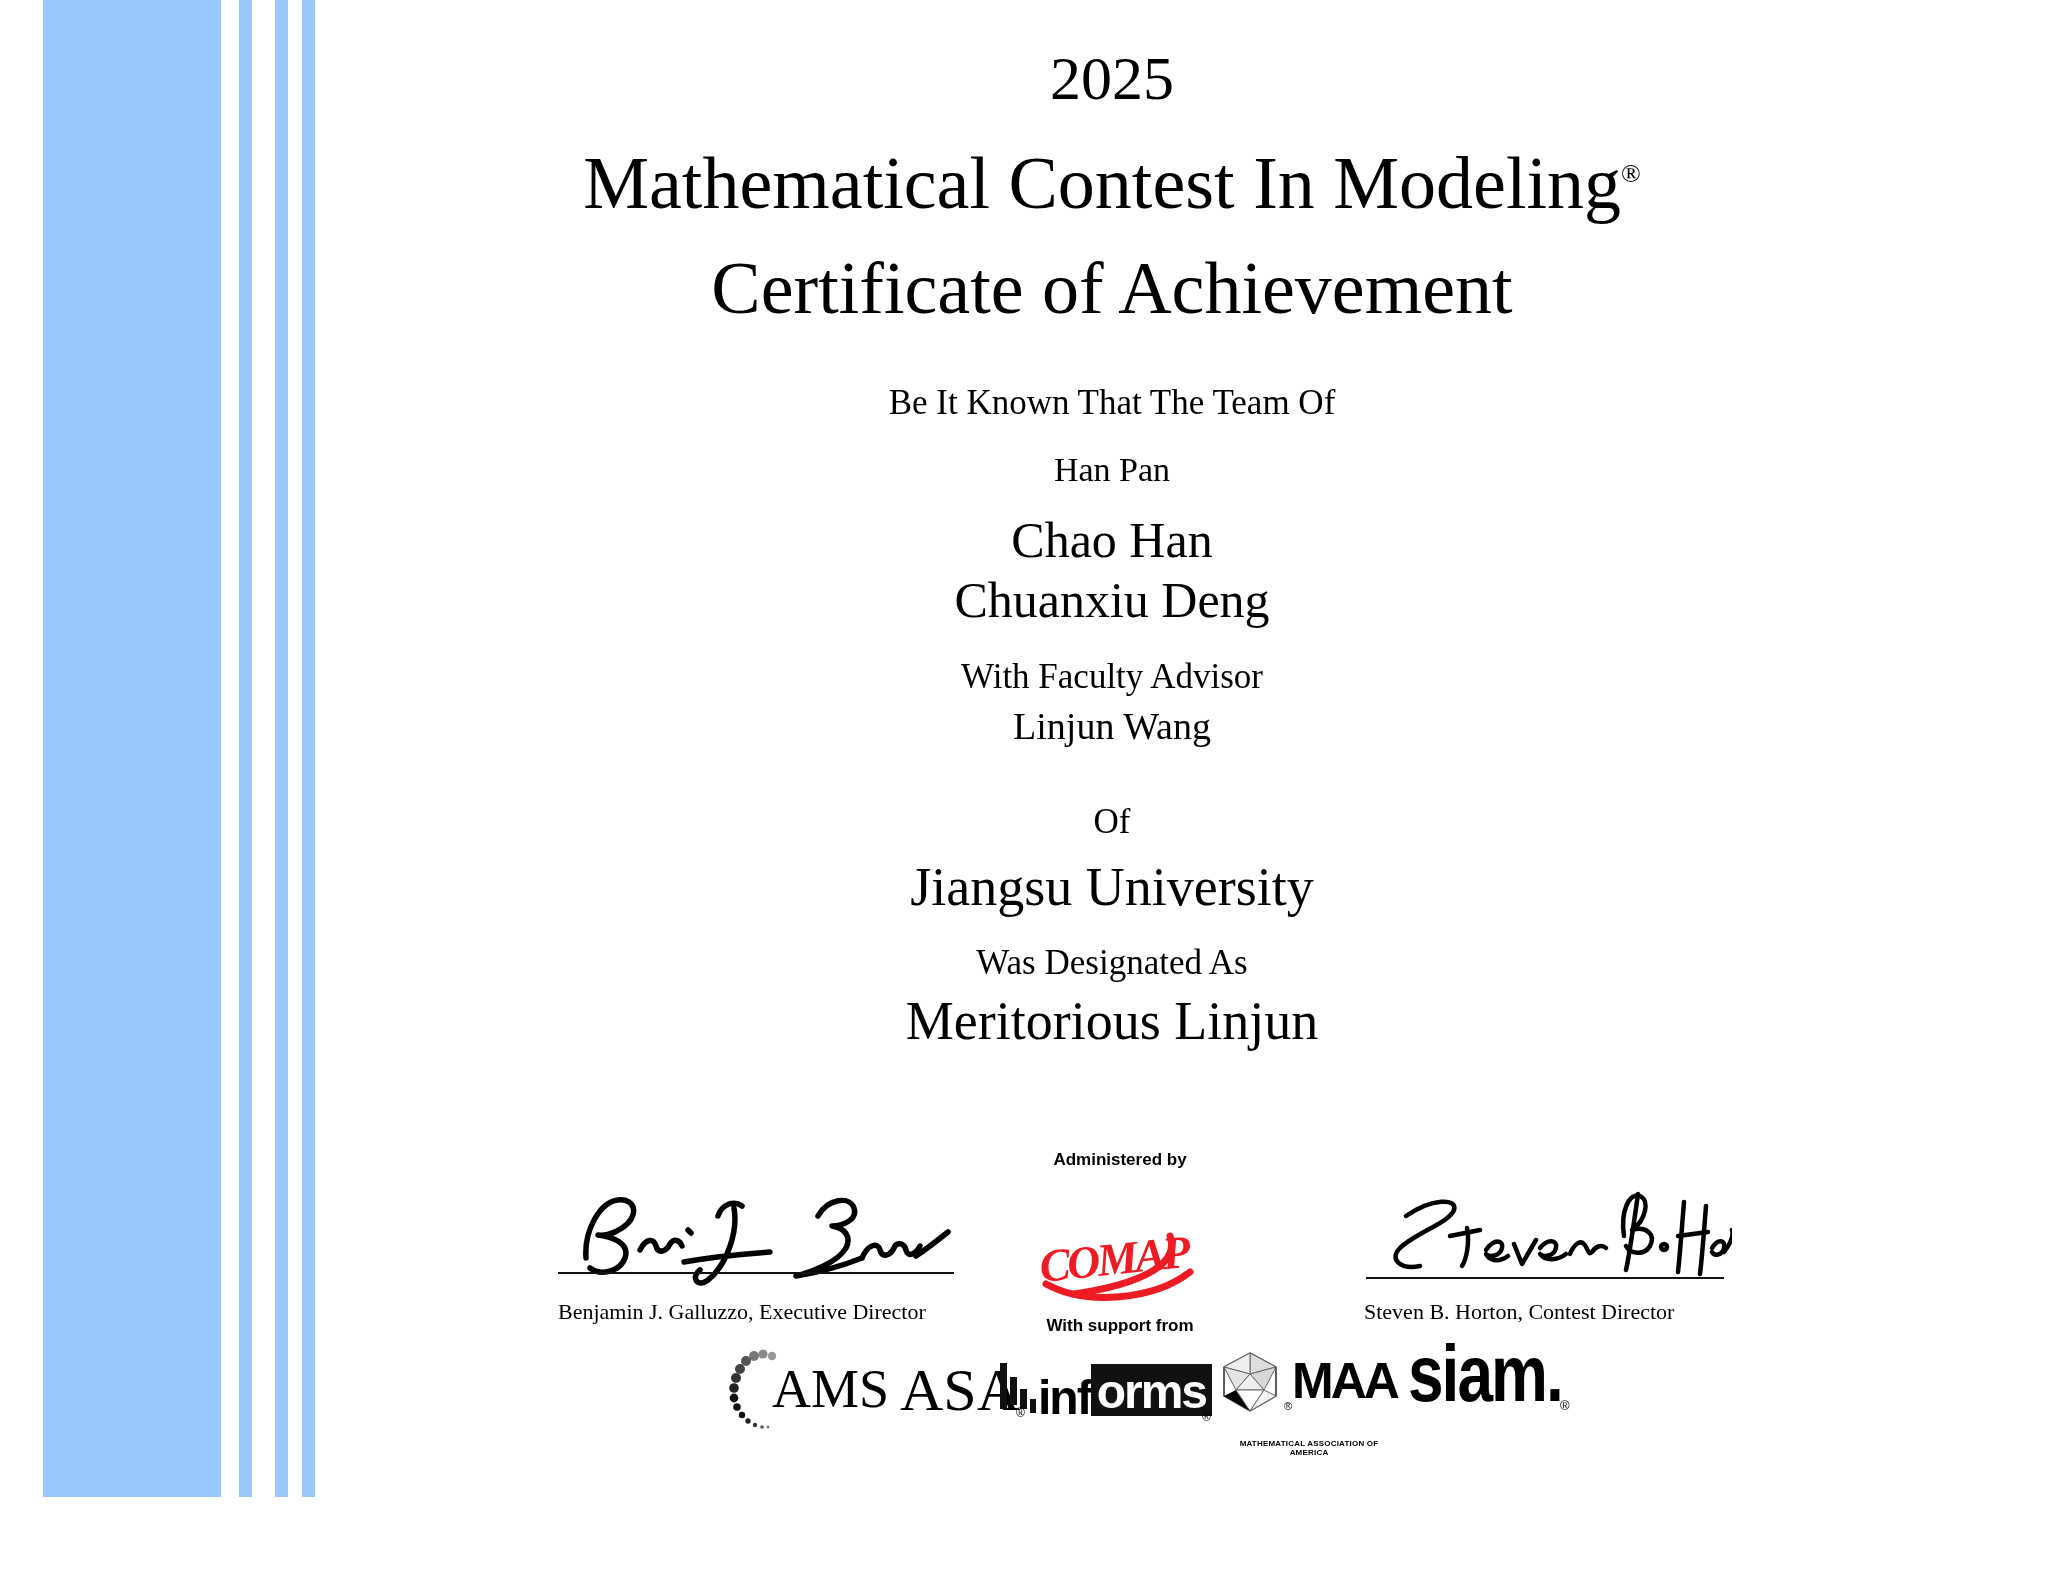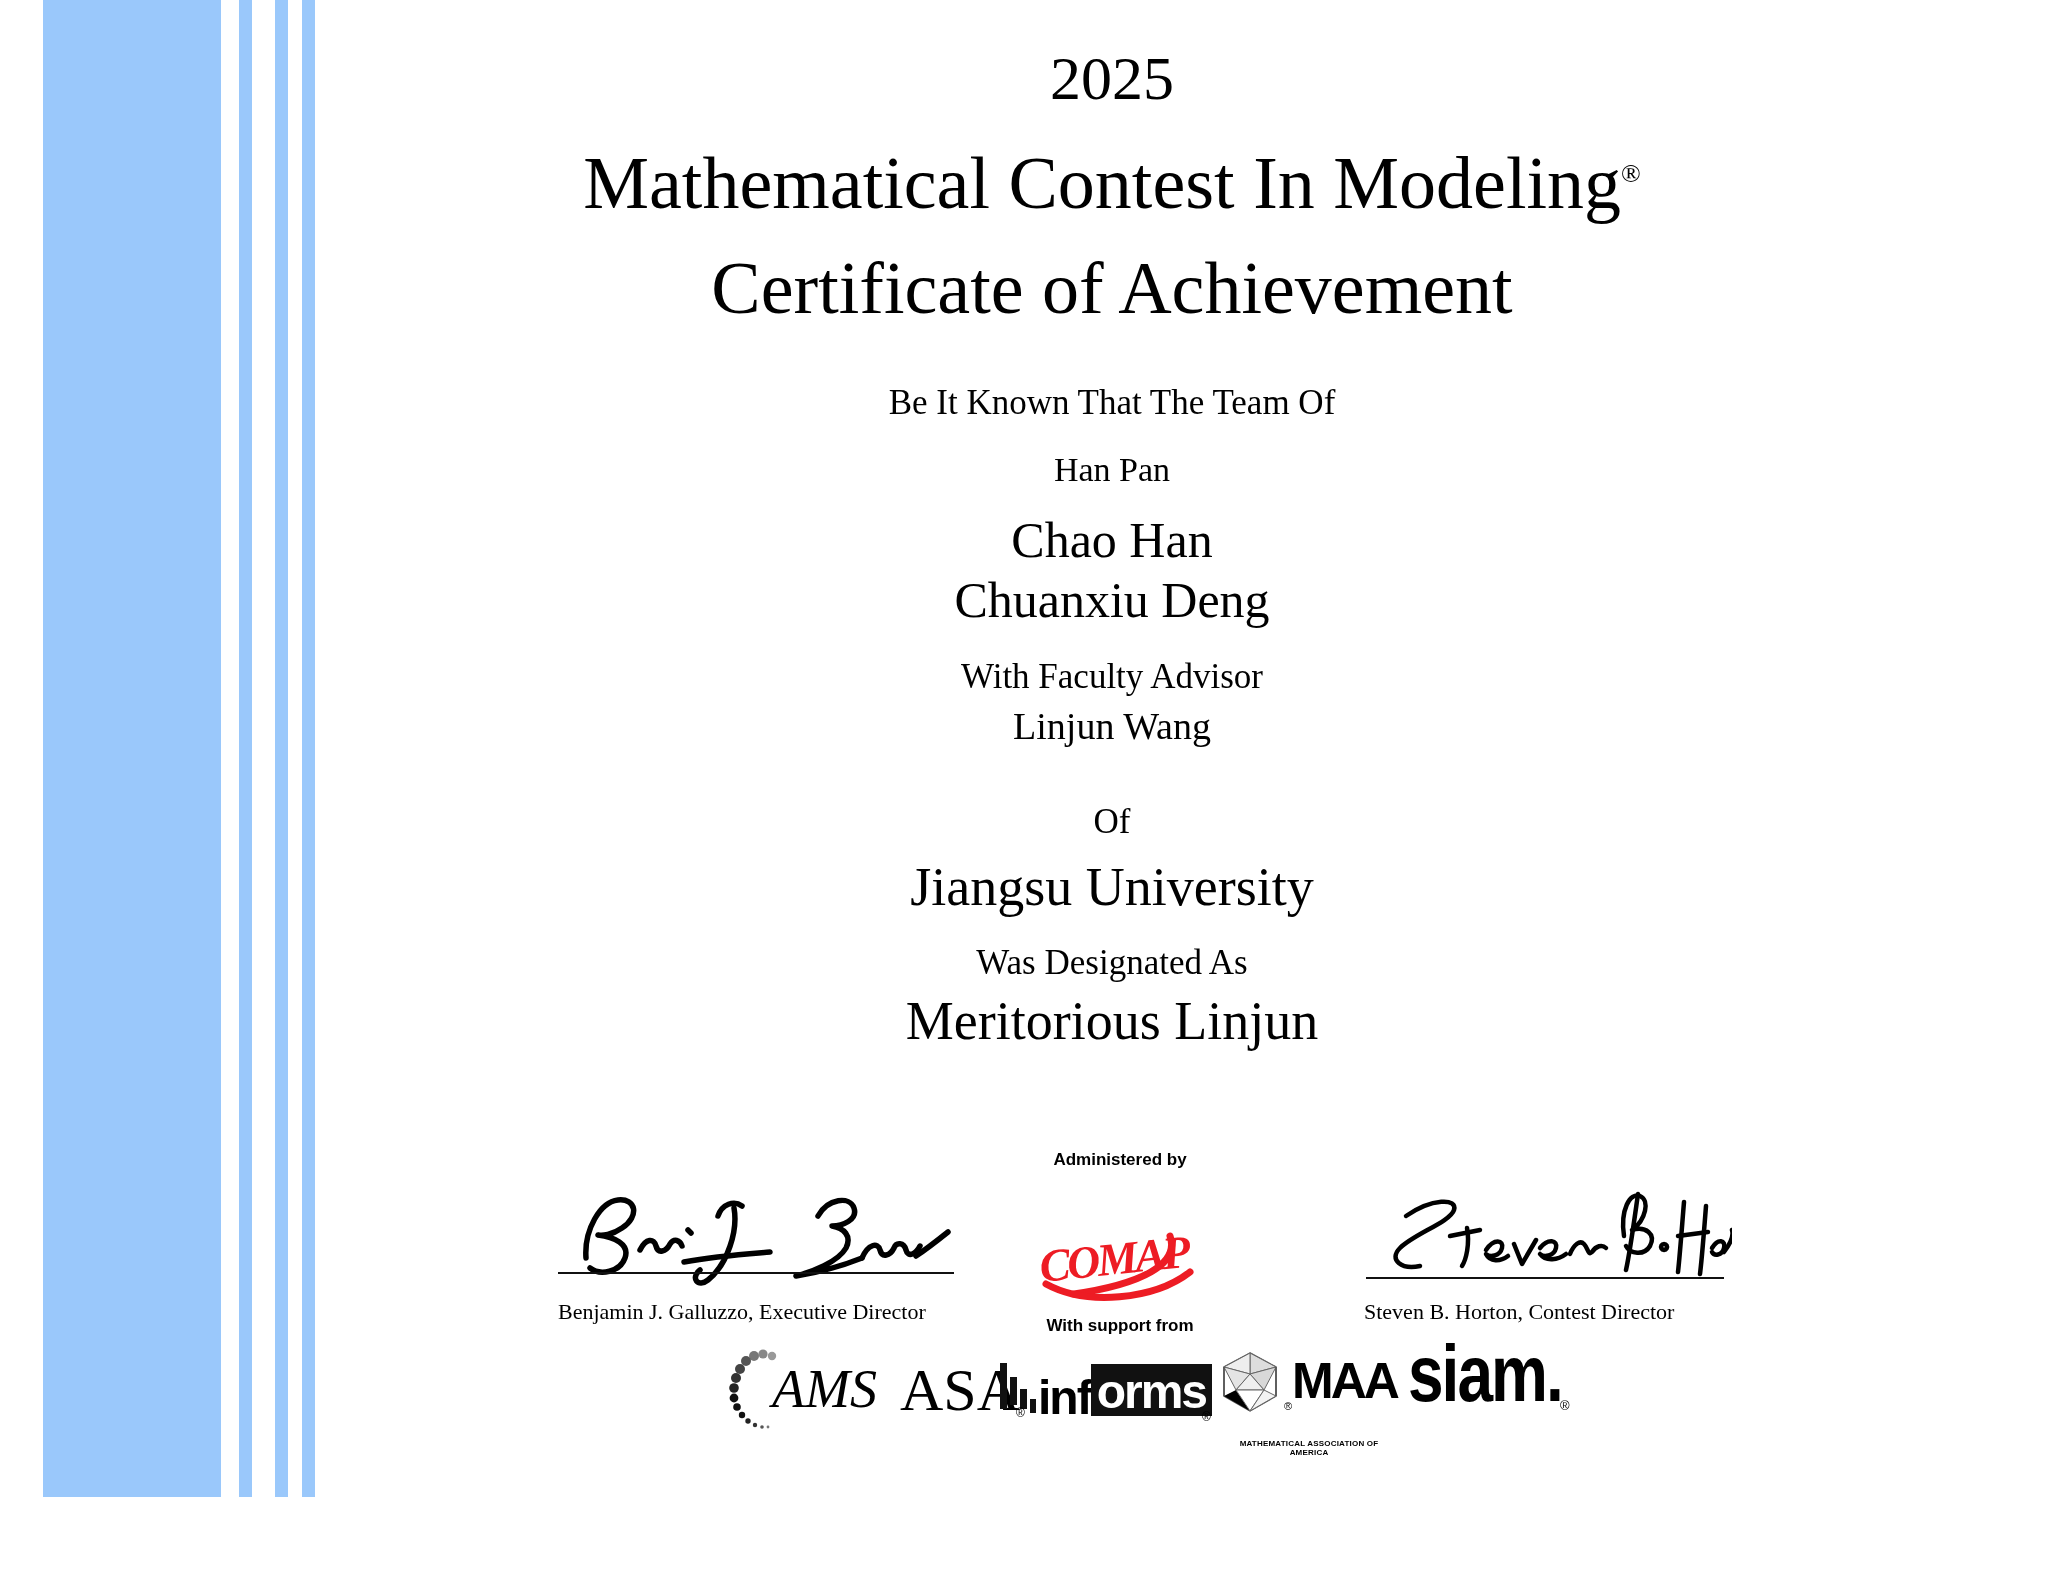--- a/index.html
+++ b/index.html
@@ -44,21 +44,21 @@
 
   
   .sans-bold{font-family:"Liberation Sans", sans-serif;font-weight:bold;}
   #administered{position:absolute;left:1020px;top:1150px;width:200px;text-align:center;font-size:17px;}
   #comap-svg{position:absolute;left:1030px;top:1222px;}
   #support{position:absolute;left:1013px;top:1316px;width:214px;text-align:center;font-size:17px;}
 
   
   .sponsor{position:absolute;}
   #ams-dots{left:728px;top:1349px;}
-  #ams-text{left:772px;top:1362px;font-size:54px;line-height:1;font-style:italic;}
+  #ams-text{left:772px;top:1362px;font-size:54px;line-height:1;}
   #asa-text{left:900px;top:1360px;font-size:60px;line-height:1;}
   #asa-bars{left:1000px;top:1363px;}
   #asa-mark{left:1016px;top:1406px;font-size:12px;font-family:"Liberation Sans",sans-serif;}
   #informs{left:1038px;top:1364px;height:52px;display:flex;align-items:stretch;}
   #informs-left{font-family:"Liberation Sans",sans-serif;font-weight:bold;font-size:48px;letter-spacing:-2px;line-height:68px;}
   #informs-box{background:#111;color:#fff;padding:0 6px;display:flex;}
   #informs-right{font-family:"Liberation Sans",sans-serif;font-weight:bold;font-size:48px;letter-spacing:-2px;}
   #informs-mark{left:1202px;top:1410px;font-size:12px;font-family:"Liberation Sans",sans-serif;}
   #maa-icon{left:1218px;top:1352px;}
   #maa-mark{left:1284px;top:1400px;font-size:11px;font-family:"Liberation Sans",sans-serif;}

